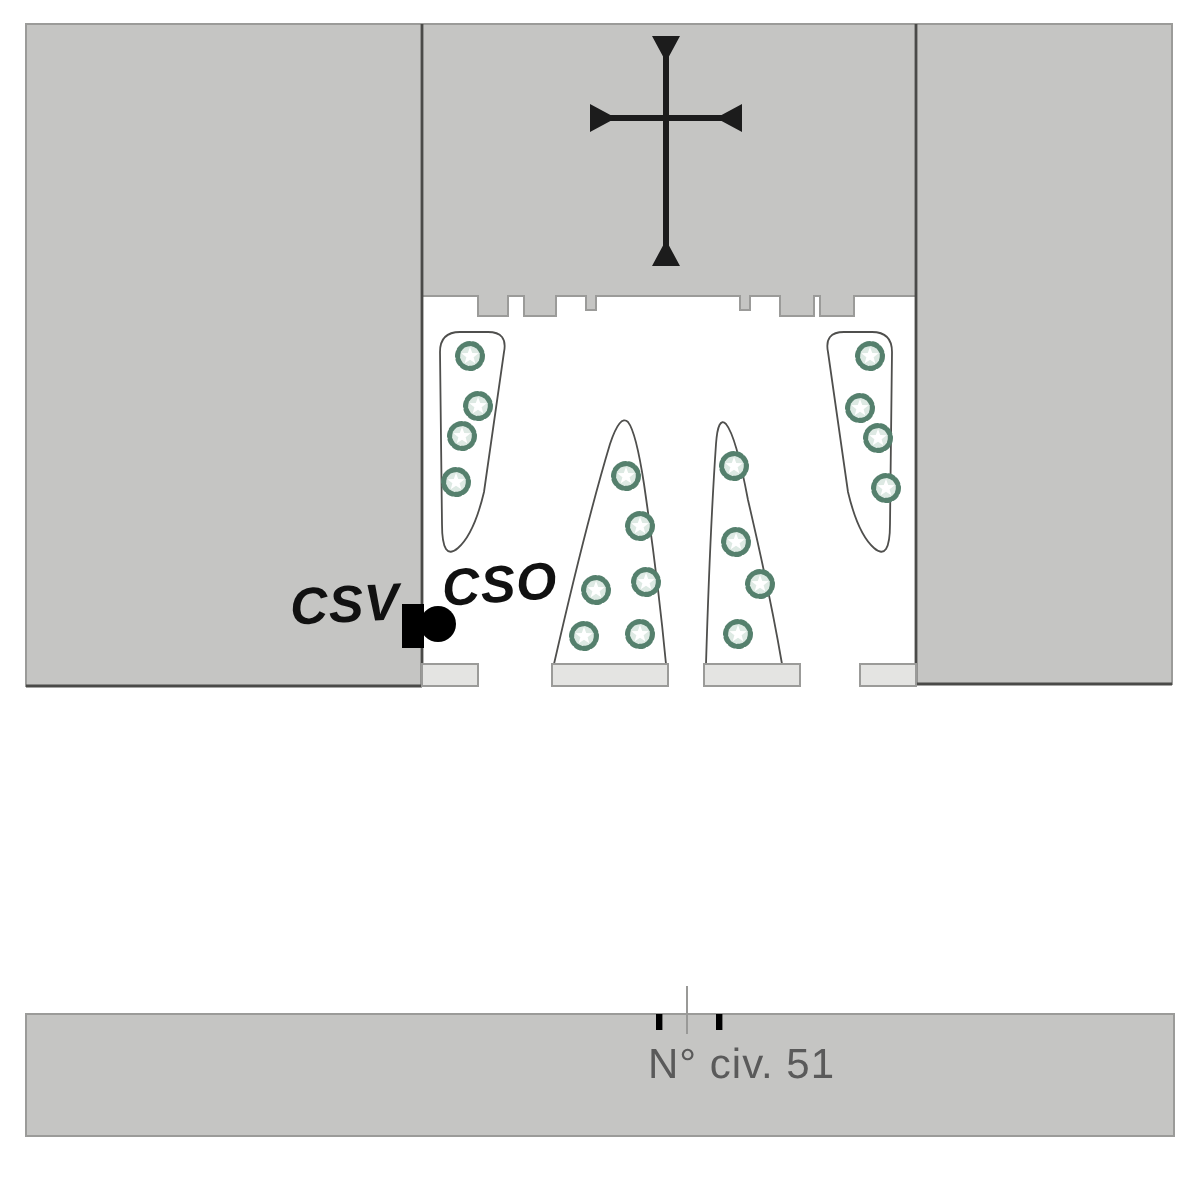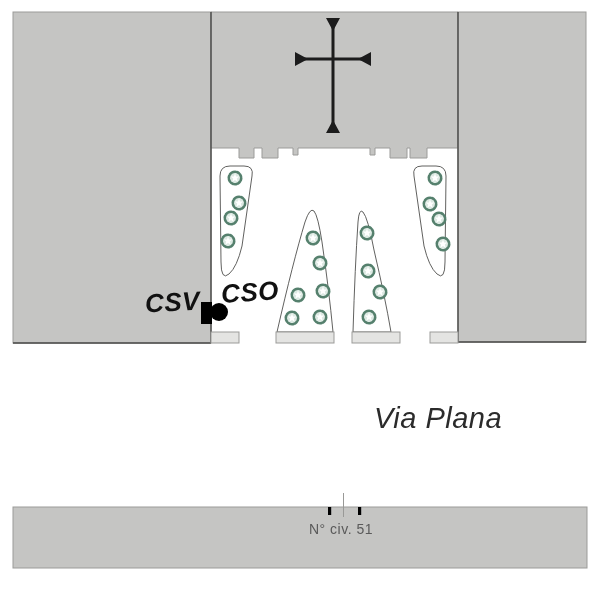--- a/index.html
+++ b/index.html
@@ -17,21 +17,21 @@
   .bld{fill:var(--building-fill);stroke:var(--building-outline);stroke-width:1;}
   .wall{stroke:var(--wall-line);stroke-width:1.4;fill:none;}
   .bed{fill:#ffffff;stroke:var(--bed-outline);stroke-width:0.9;}
   .plinth{fill:var(--plinth-fill);stroke:var(--building-outline);stroke-width:1;}
   .lbl{position:absolute;white-space:nowrap;line-height:1.05;}
   .lbl-csv{left:145px;top:289px;font-size:26px;font-weight:bold;font-style:italic;
            color:var(--label-text);transform:rotate(-3deg);letter-spacing:0.5px;}
   .lbl-cso{left:221px;top:279px;font-size:26px;font-weight:bold;font-style:italic;
            color:var(--label-text);transform:rotate(-4deg);letter-spacing:0.5px;}
   .lbl-street{left:374px;top:403px;font-size:29px;font-style:italic;color:var(--street-text);letter-spacing:0.5px;}
-  .lbl-civic{left:309px;top:522px;font-size:14px;color:var(--civic-text);letter-spacing:0.5px;}
+  .lbl-civic{left:324px;top:522px;font-size:21px;color:var(--civic-text);letter-spacing:0.5px;}
 </style>
 </head>
 <body>
 
 <div id="stage">
   <svg id="plan" width="600" height="600" viewBox="0 0 600 600">
     <defs>
       <g id="plant-symbol">
         <circle r="6.2" style="fill:var(--plant-fill);stroke:var(--plant-stroke)" stroke-width="2.6" stroke-dasharray="2.3 1.5" stroke-linecap="round"></circle>
         <path d="M0,-4.5 L1.12,-1.54 L4.28,-1.39 L1.81,0.59 L2.64,3.64 L0,1.9 L-2.64,3.64 L-1.81,0.59 L-4.28,-1.39 L-1.12,-1.54 Z" fill="#ffffff"></path>
@@ -92,15 +92,14 @@
     </g>
 
     <rect class="bld" x="13" y="507" width="574" height="61"></rect>
     <line x1="343.5" y1="493" x2="343.5" y2="517" style="stroke:var(--survey-line)" stroke-width="1"></line>
     <rect x="328" y="507" width="3.2" height="8" style="fill:var(--marker-color)"></rect>
     <rect x="358" y="507" width="3.2" height="8" style="fill:var(--marker-color)"></rect>
   </svg>
 
   <div class="lbl lbl-csv">CSV</div>
   <div class="lbl lbl-cso">CSO</div>
-  <div class="lbl lbl-street">Via Plana</div>
   <div class="lbl lbl-civic">N° civ. 51</div>
 </div>
 
 </body></html>

